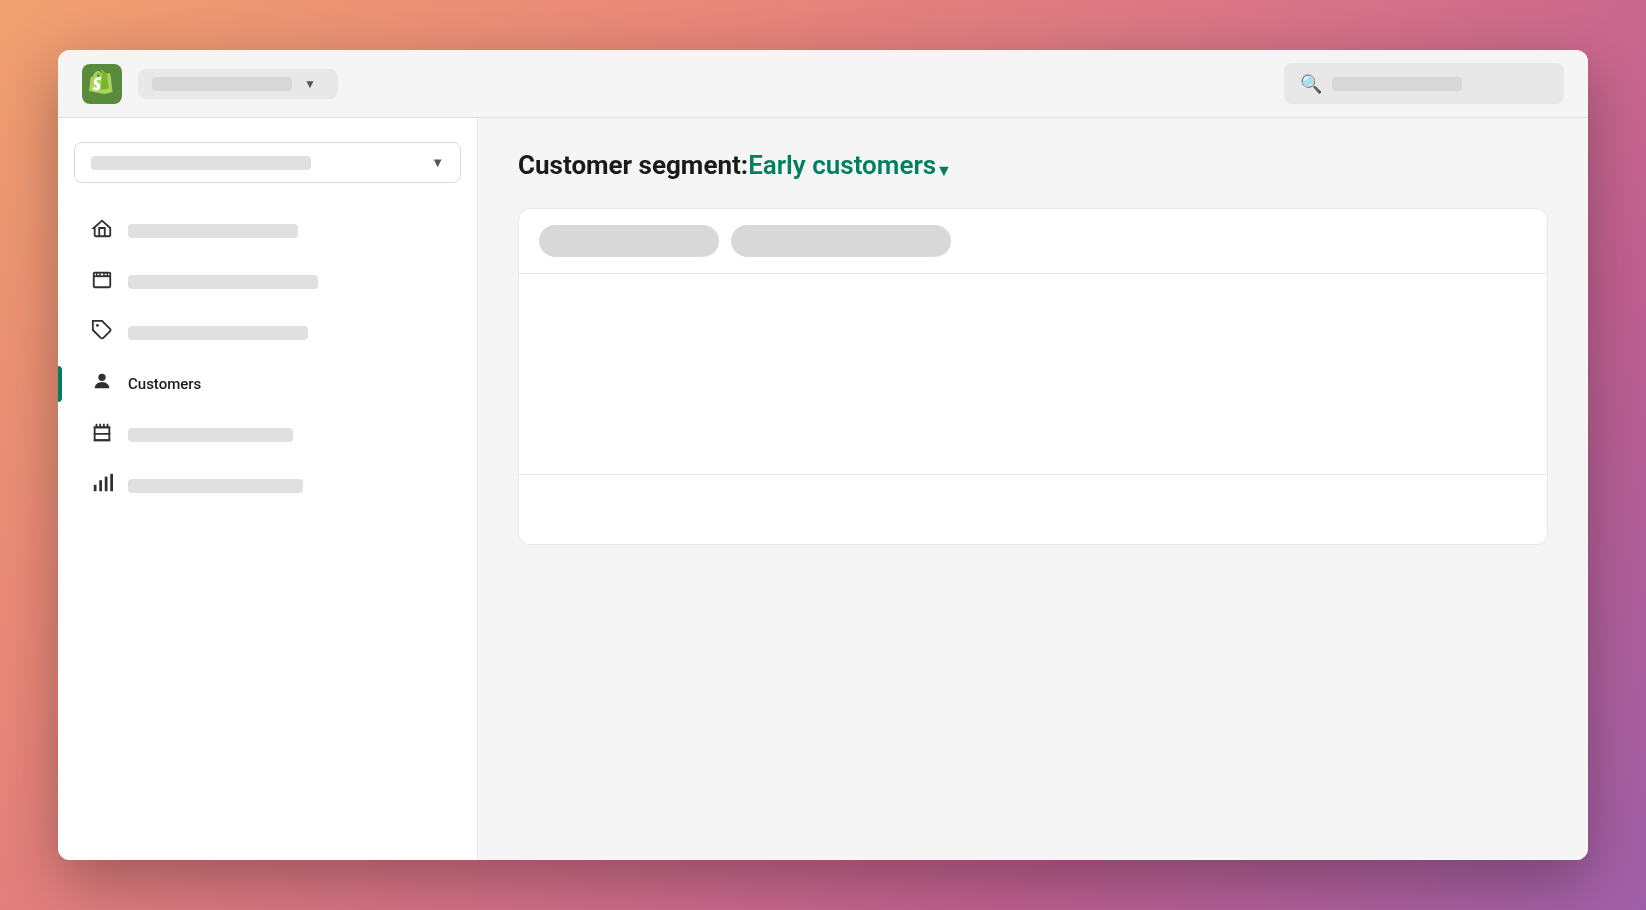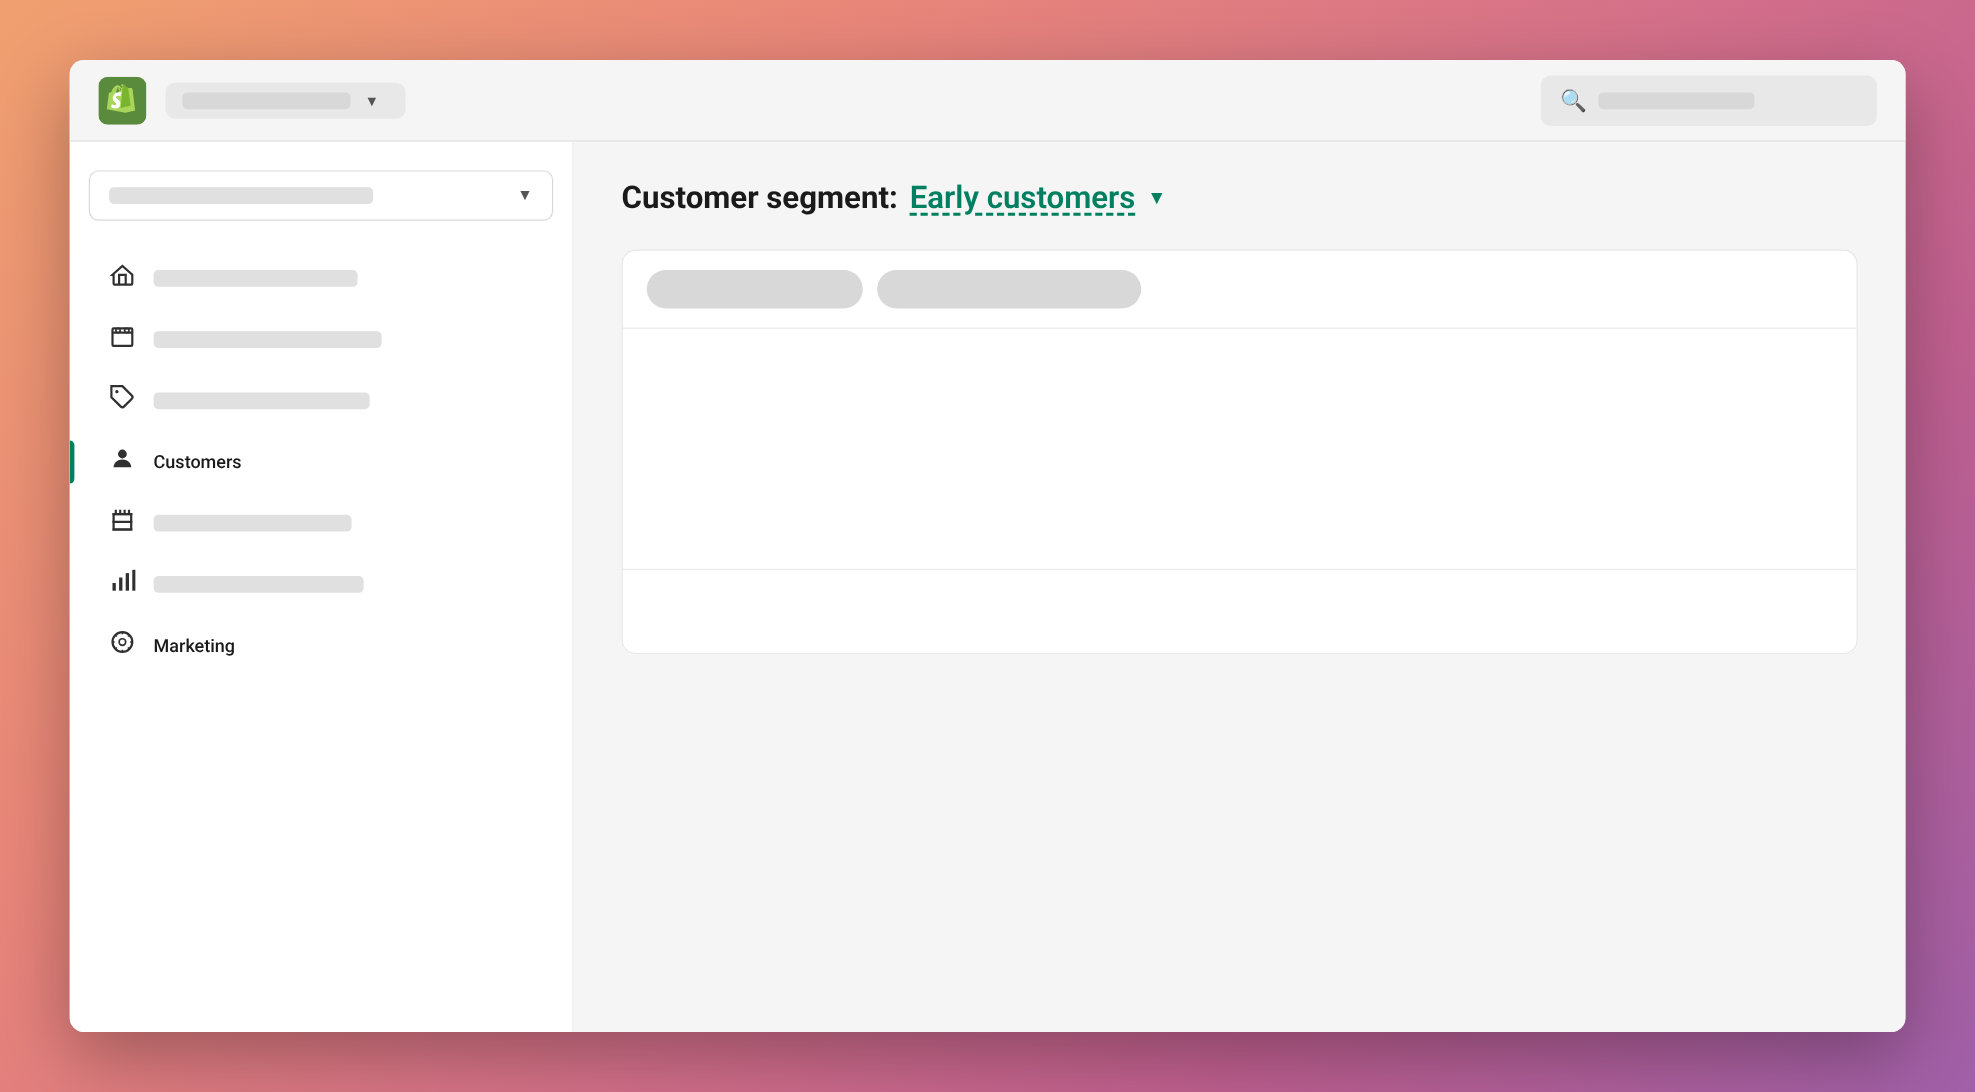--- a/index.html
+++ b/index.html
@@ -184,36 +184,35 @@
     
     .right-panel {
       flex: 1;
       background: #f5f5f5;
       padding: 32px 40px;
       overflow-y: auto;
     }
 
     .segment-header {
       display: flex;
-      align-items: center;
-      gap: 10px;
+      align-items: flex-end;
+      gap: 0;
       margin-bottom: 28px;
     }
 
     .segment-title {
       font-size: 26px;
       font-weight: 700;
       color: #1a1a1a;
     }
 
     .segment-value {
       font-size: 26px;
       font-weight: 600;
       color: #008060;
-      text-decoration: underline;
       text-decoration-style: dashed;
       text-decoration-color: #008060;
       text-underline-offset: 4px;
       cursor: pointer;
     }
 
     .segment-chevron {
       color: #008060;
       font-size: 16px;
       cursor: pointer;
@@ -358,30 +357,20 @@
             <svg width="22" height="22" viewBox="0 0 24 24" fill="none">
               <rect x="3" y="14" width="3" height="7" fill="#303030"></rect>
               <rect x="9" y="9" width="3" height="12" fill="#303030"></rect>
               <rect x="15" y="5" width="3" height="16" fill="#303030"></rect>
               <rect x="21" y="2" width="3" height="19" fill="#303030"></rect>
             </svg>
           </span>
           <div class="nav-label-placeholder" style="width:175px;"></div>
         </div>
 
-        <div class="nav-item">
-          <span class="nav-icon">
-            <svg width="22" height="22" viewBox="0 0 24 24" fill="none">
-              <circle cx="12" cy="12" r="9" stroke="#303030" stroke-width="2" fill="none"></circle>
-              <path d="M12 12m-3 0a3 3 0 1 0 6 0a3 3 0 1 0 -6 0" stroke="#303030" stroke-width="1.5" fill="none"></path>
-              <path d="M12 3v2M12 19v2M3 12h2M19 12h2M5.6 5.6l1.4 1.4M17 17l1.4 1.4M5.6 18.4l1.4-1.4M17 7l1.4-1.4" stroke="#303030" stroke-width="1.5"></path>
-            </svg>
-          </span>
-          <span class="nav-label">Marketing</span>
-        </div>
 
 
       </nav>
     </div>
 
     <div class="right-panel">
 
       <div class="segment-header">
         <span class="segment-title">Customer segment:</span>
         <span class="segment-value">Early customers</span>

